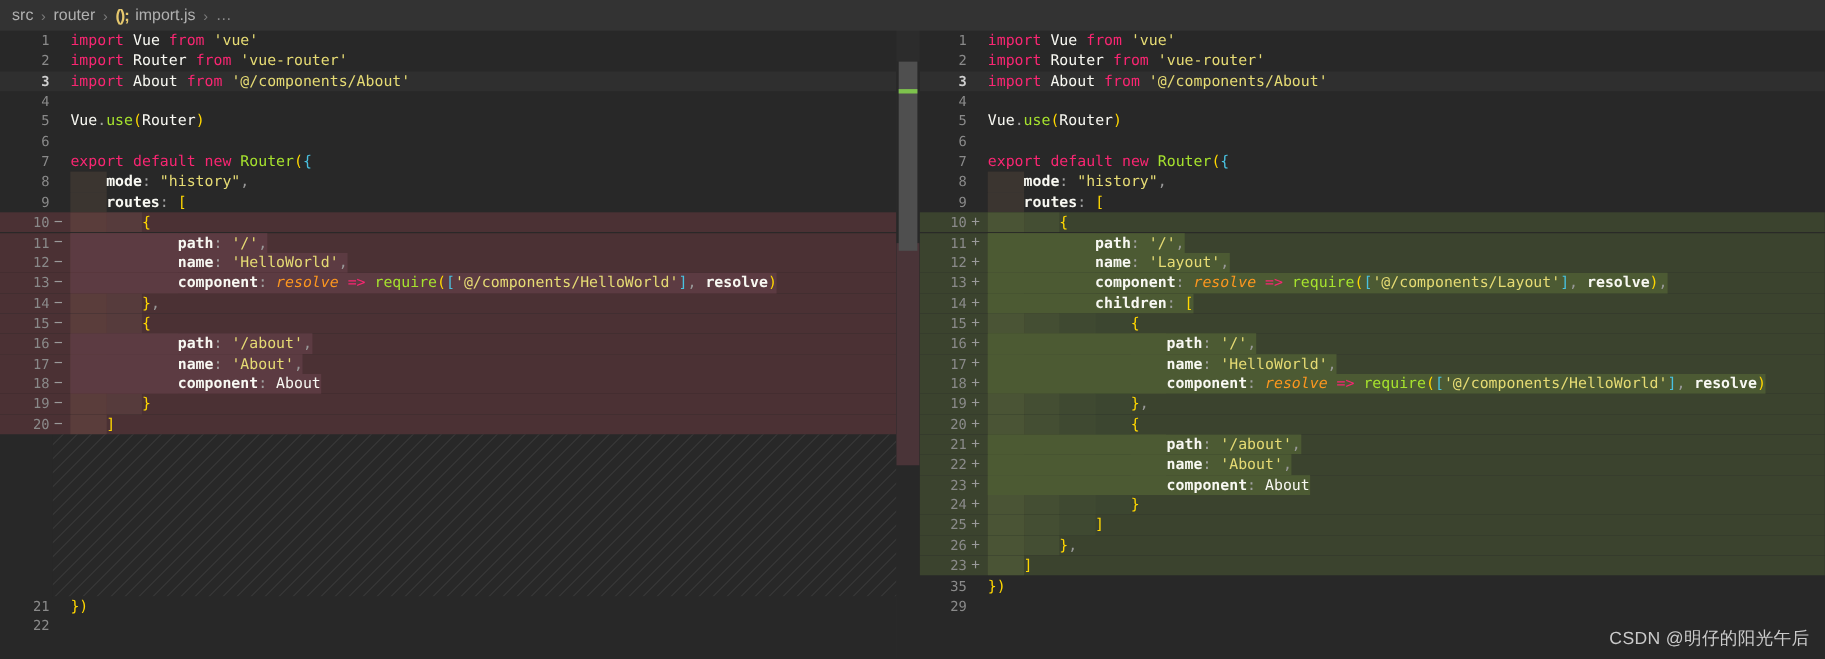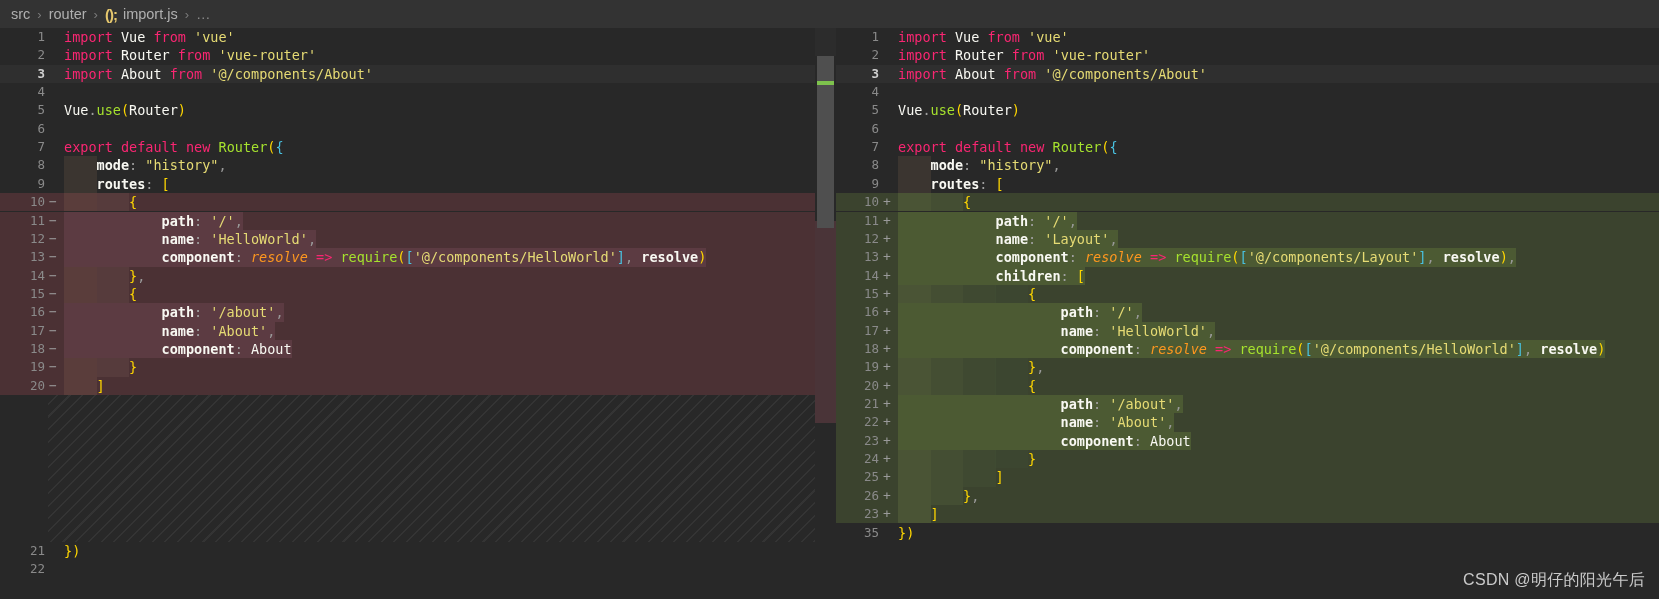--- a/index.html
+++ b/index.html
@@ -180,19 +180,20 @@
           <div class="ln ins" style="top:330.3px;position:absolute;left:0;right:0;"><div class="guide" style="left:62.0px;width:32.5px;background:rgba(150,170,90,.17)"></div><div class="guide" style="left:94.5px;width:32.5px;background:rgba(120,140,80,.15)"></div><div class="guide" style="left:127.0px;width:32.5px;background:rgba(90,110,70,.14)"></div><div class="guide" style="left:159.4px;width:32.5px;background:rgba(70,90,60,.13)"></div><span class="gut">19</span><span class="sign">+</span><span class="code">                <span class="b0">}</span><span class="comma">,</span></span></div>
           <div class="ln ins" style="top:348.7px;position:absolute;left:0;right:0;"><div class="guide" style="left:62.0px;width:32.5px;background:rgba(150,170,90,.17)"></div><div class="guide" style="left:94.5px;width:32.5px;background:rgba(120,140,80,.15)"></div><div class="guide" style="left:127.0px;width:32.5px;background:rgba(90,110,70,.14)"></div><div class="guide" style="left:159.4px;width:32.5px;background:rgba(70,90,60,.13)"></div><span class="gut">20</span><span class="sign">+</span><span class="code">                <span class="b0">{</span></span></div>
           <div class="ln ins" style="top:367.0px;position:absolute;left:0;right:0;"><div class="guide" style="left:62.0px;width:32.5px;background:rgba(150,170,90,.17)"></div><div class="guide" style="left:94.5px;width:32.5px;background:rgba(120,140,80,.15)"></div><div class="guide" style="left:127.0px;width:32.5px;background:rgba(90,110,70,.14)"></div><div class="guide" style="left:159.4px;width:32.5px;background:rgba(70,90,60,.13)"></div><div class="guide" style="left:191.9px;width:32.5px;background:rgba(150,170,90,.17)"></div><span class="gut">21</span><span class="sign">+</span><span class="code wd-ins">                    <span class="prop">path</span><span class="col">:</span> <span class="str">'/about'</span><span class="comma">,</span></span></div>
           <div class="ln ins" style="top:385.4px;position:absolute;left:0;right:0;"><div class="guide" style="left:62.0px;width:32.5px;background:rgba(150,170,90,.17)"></div><div class="guide" style="left:94.5px;width:32.5px;background:rgba(120,140,80,.15)"></div><div class="guide" style="left:127.0px;width:32.5px;background:rgba(90,110,70,.14)"></div><div class="guide" style="left:159.4px;width:32.5px;background:rgba(70,90,60,.13)"></div><div class="guide" style="left:191.9px;width:32.5px;background:rgba(150,170,90,.17)"></div><span class="gut">22</span><span class="sign">+</span><span class="code wd-ins">                    <span class="prop">name</span><span class="col">:</span> <span class="str">'About'</span><span class="comma">,</span></span></div>
           <div class="ln ins" style="top:403.7px;position:absolute;left:0;right:0;"><div class="guide" style="left:62.0px;width:32.5px;background:rgba(150,170,90,.17)"></div><div class="guide" style="left:94.5px;width:32.5px;background:rgba(120,140,80,.15)"></div><div class="guide" style="left:127.0px;width:32.5px;background:rgba(90,110,70,.14)"></div><div class="guide" style="left:159.4px;width:32.5px;background:rgba(70,90,60,.13)"></div><div class="guide" style="left:191.9px;width:32.5px;background:rgba(150,170,90,.17)"></div><span class="gut">23</span><span class="sign">+</span><span class="code wd-ins">                    <span class="prop">component</span><span class="col">:</span> <span class="id">About</span></span></div>
           <div class="ln ins" style="top:422.1px;position:absolute;left:0;right:0;"><div class="guide" style="left:62.0px;width:32.5px;background:rgba(150,170,90,.17)"></div><div class="guide" style="left:94.5px;width:32.5px;background:rgba(120,140,80,.15)"></div><div class="guide" style="left:127.0px;width:32.5px;background:rgba(90,110,70,.14)"></div><div class="guide" style="left:159.4px;width:32.5px;background:rgba(70,90,60,.13)"></div><span class="gut">24</span><span class="sign">+</span><span class="code">                <span class="b0">}</span></span></div>
           <div class="ln ins" style="top:440.4px;position:absolute;left:0;right:0;"><div class="guide" style="left:62.0px;width:32.5px;background:rgba(150,170,90,.17)"></div><div class="guide" style="left:94.5px;width:32.5px;background:rgba(120,140,80,.15)"></div><div class="guide" style="left:127.0px;width:32.5px;background:rgba(90,110,70,.14)"></div><span class="gut">25</span><span class="sign">+</span><span class="code">            <span class="b0">]</span></span></div>
           <div class="ln ins" style="top:458.8px;position:absolute;left:0;right:0;"><div class="guide" style="left:62.0px;width:32.5px;background:rgba(150,170,90,.17)"></div><div class="guide" style="left:94.5px;width:32.5px;background:rgba(120,140,80,.15)"></div><span class="gut">26</span><span class="sign">+</span><span class="code">        <span class="b0">}</span><span class="comma">,</span></span></div>
           <div class="ln ins" style="top:477.1px;position:absolute;left:0;right:0;"><div class="guide" style="left:62.0px;width:32.5px;background:rgba(150,170,90,.17)"></div><span class="gut">23</span><span class="sign">+</span><span class="code">    <span class="b0">]</span></span></div>
           <div class="ln" style="top:495.5px;position:absolute;left:0;right:0;"><span class="gut">35</span><span class="code"><span class="b0">}</span><span class="b0">)</span></span></div>
+          <div class="ln" style="top:513.8px;position:absolute;left:0;right:0;"><span class="gut">29</span><span class="code"></span></div>
         </div>
     </div>
 
   </div>
 
   <div class="watermark">CSDN @明仔的阳光午后</div>
 </div>
 
 </body></html>

